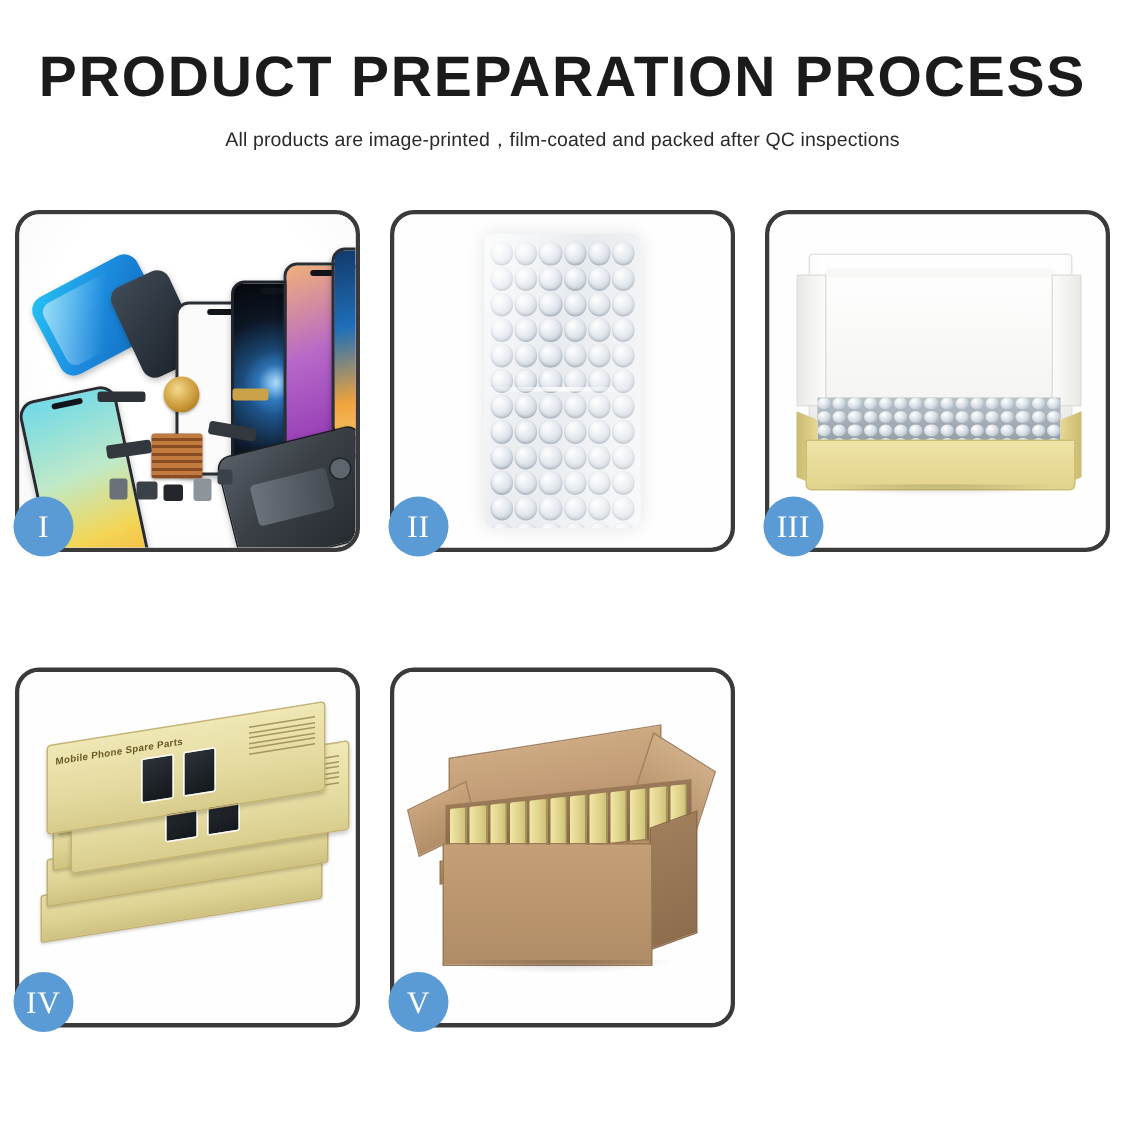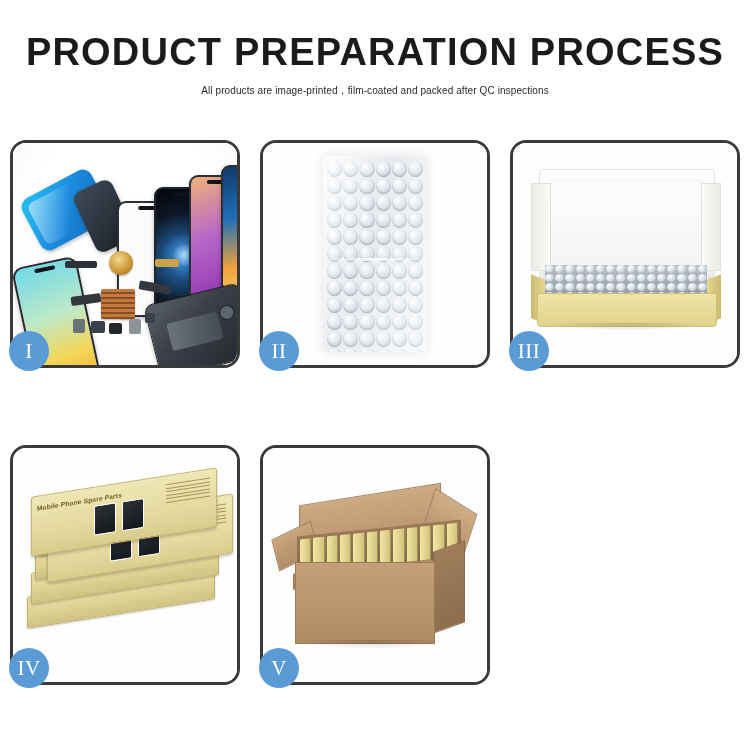--- a/index.html
+++ b/index.html
@@ -12,21 +12,21 @@
 
   
   .header{position:absolute;left:0;top:0;width:750px;height:120px;}
   .title{
     position:absolute;left:0;top:30px;width:750px;text-align:center;
     font-size:38px;font-weight:bold;color:#1b1b1b;letter-spacing:1.2px;
     line-height:44px;white-space:nowrap;
   }
   .subtitle{
     position:absolute;left:0;top:84px;width:750px;text-align:center;
-    font-size:10px;color:#2a2a2a;letter-spacing:.1px;white-space:nowrap;
+    font-size:13px;color:#2a2a2a;letter-spacing:.1px;white-space:nowrap;
   }
 
   
   .grid{position:absolute;left:0;top:0;width:750px;height:750px;}
   .panel{
     position:absolute;
     border:3px solid #3a3a3a;border-radius:16px;
     background:#ffffff;box-sizing:border-box;overflow:visible;
   }
   .panel .canvas{

